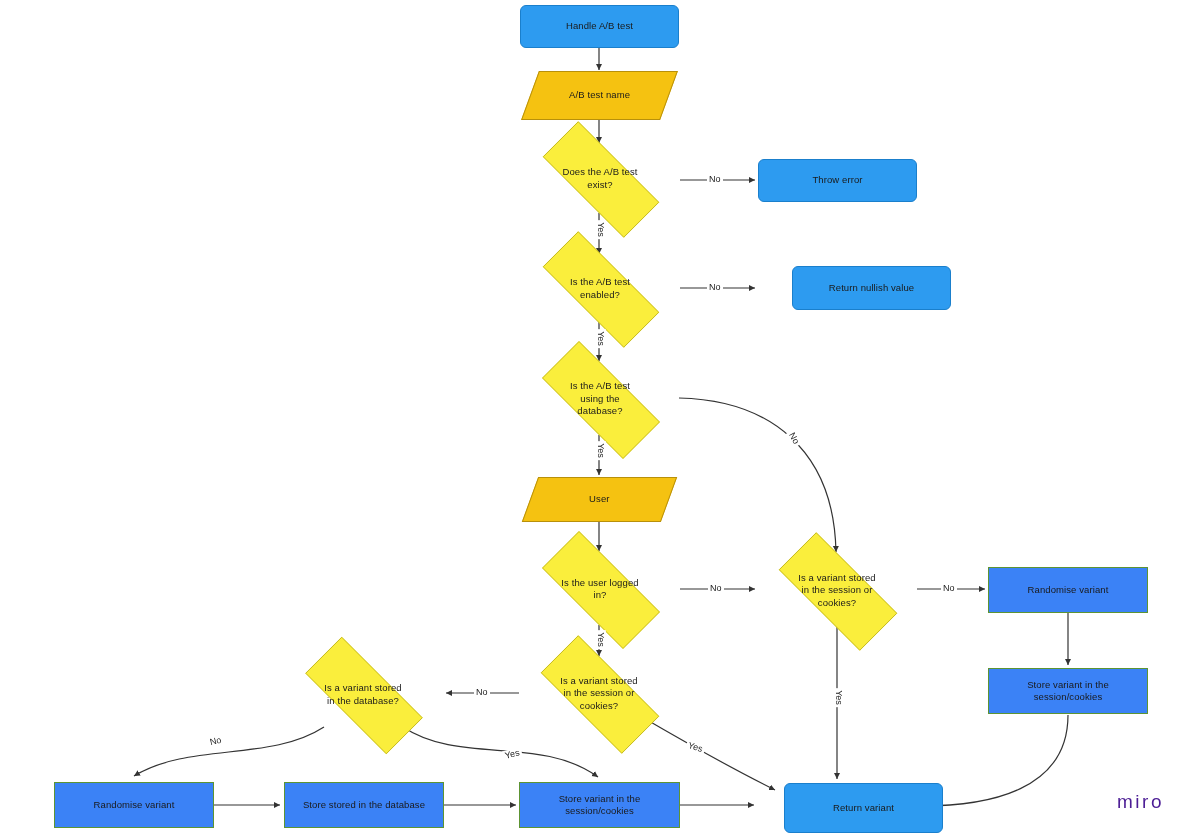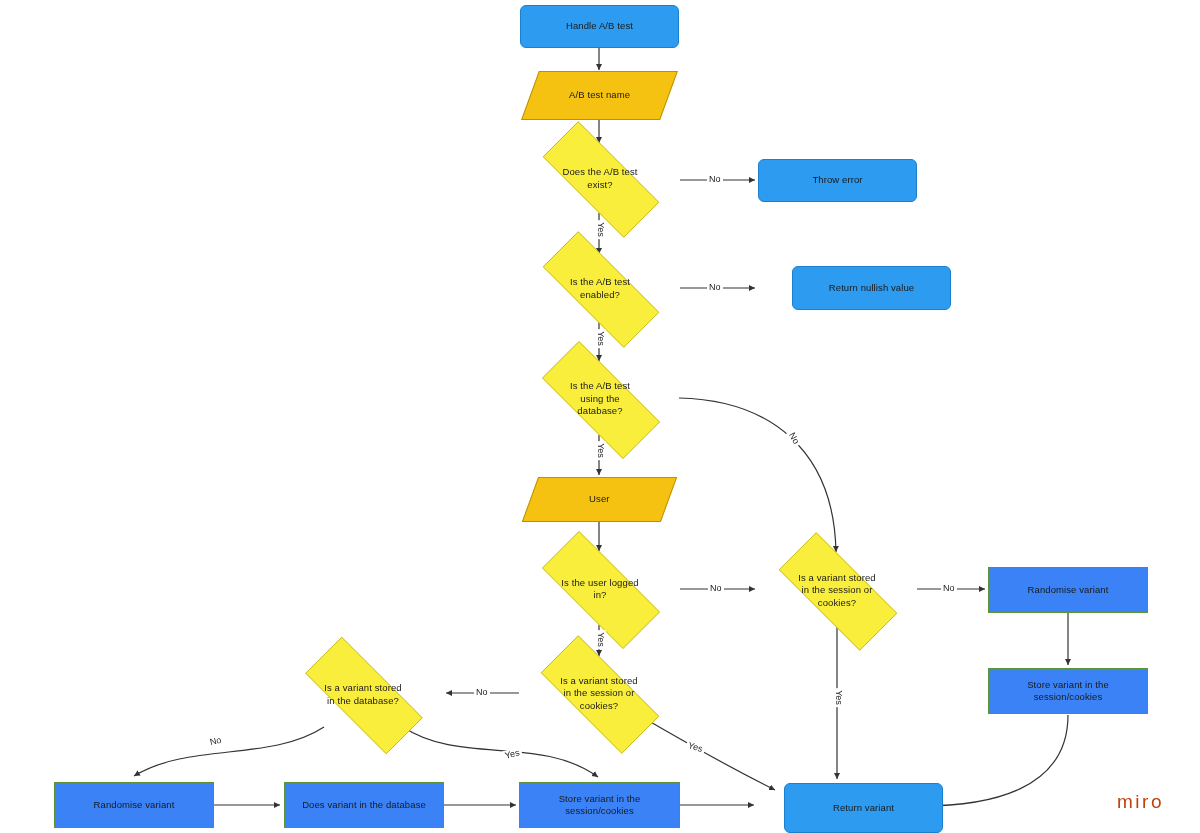--- a/index.html
+++ b/index.html
@@ -104,21 +104,21 @@
   }
   .edge-label.rot20 {
     transform: rotate(17deg);
     transform-origin: center center;
   }
   #watermark {
     position: absolute;
     right: 36px;
     bottom: 20px;
     font-size: 19px;
-    color: #c2410c;
+    color: #4c1d95;
     letter-spacing: 2.5px;
     font-weight: 400;
     z-index: 5;
   }
 </style>
 </head>
 <body>
 
 <div id="canvas">
 
@@ -247,21 +247,21 @@
     <span class="dia"></span>
     <span class="label">Is a variant stored
 in the database?</span>
   </div>
 
   <div class="node n-green" style="left:54px; top:782px; width:160px; height:46px;">
     <span class="label">Randomise variant</span>
   </div>
 
   <div class="node n-green" style="left:284px; top:782px; width:160px; height:46px;">
-    <span class="label">Does variant in the database</span>
+    <span class="label">Store stored in the database</span>
   </div>
 
   <div class="node n-green" style="left:519px; top:782px; width:161px; height:46px;">
     <span class="label">Store variant in the session/cookies</span>
   </div>
 
   <div class="node n-blue" style="left:784px; top:783px; width:159px; height:50px;">
     <span class="label">Return variant</span>
   </div>
 

